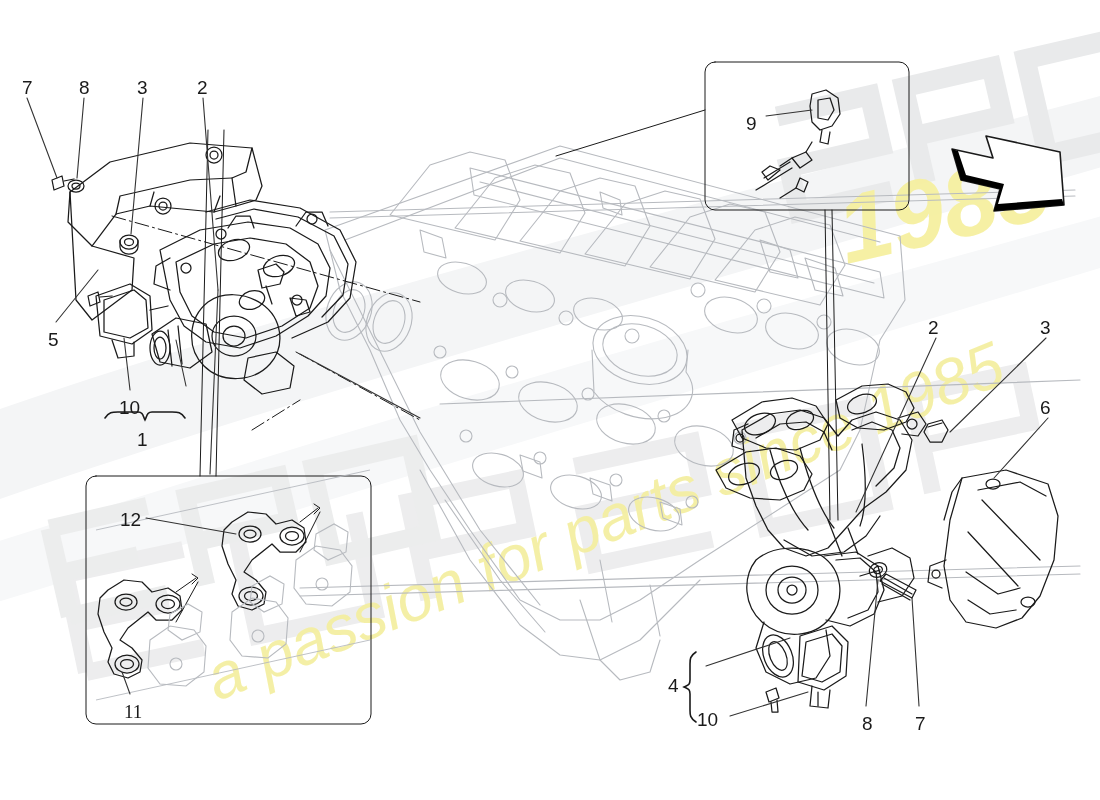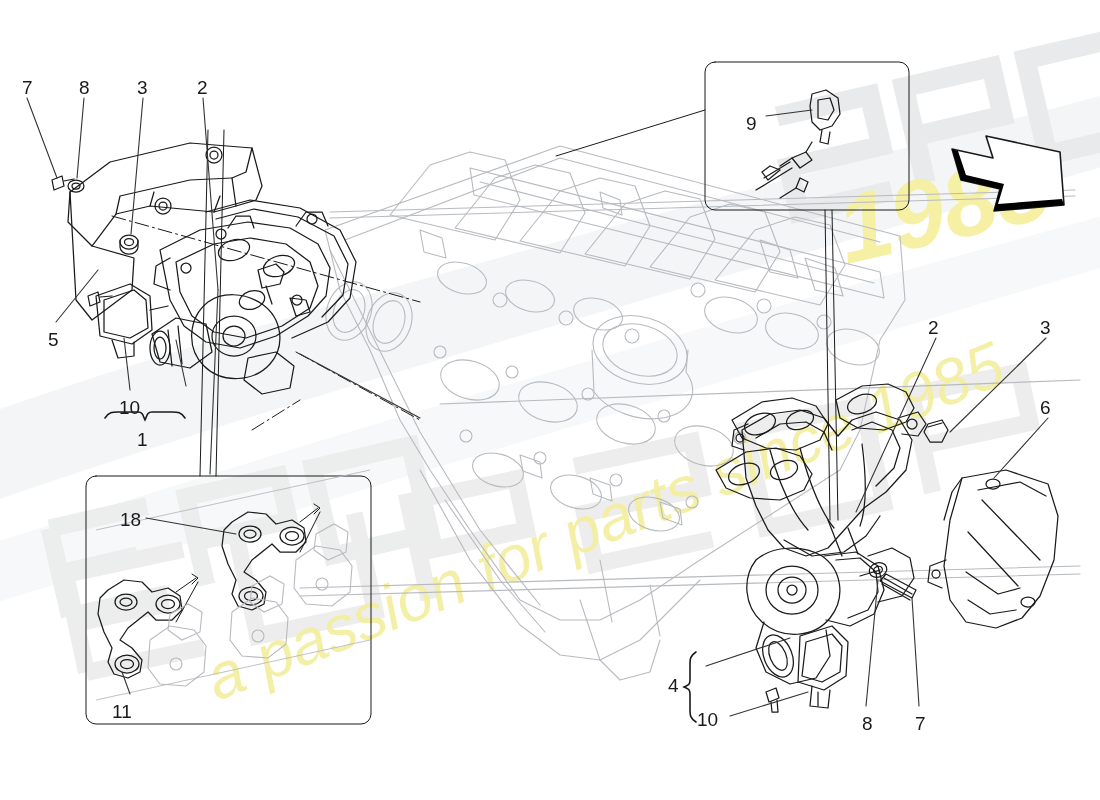--- a/index.html
+++ b/index.html
@@ -454,22 +454,22 @@
   <div>
     <span class="callout" style="left:22px;  top:78px;">7</span>
     <span class="callout" style="left:79px;  top:78px;">8</span>
     <span class="callout" style="left:137px; top:78px;">3</span>
     <span class="callout" style="left:197px; top:78px;">2</span>
 
     <span class="callout" style="left:48px;  top:330px;">5</span>
     <span class="callout" style="left:119px; top:398px;">10</span>
     <span class="callout" style="left:137px; top:430px;">1</span>
 
-    <span class="callout" style="left:120px; top:510px;">18</span>
-    <span class="callout" style="left:112px; top:702px;">11</span>
+    <span class="callout" style="left:120px; top:510px;">12</span>
+    <span class="callout" style="left:124px; top:702px;font-family:Liberation Serif, serif;">11</span>
 
     <span class="callout" style="left:746px; top:114px;">9</span>
 
     <span class="callout" style="left:928px;  top:318px;">2</span>
     <span class="callout" style="left:1040px; top:318px;">3</span>
     <span class="callout" style="left:1040px; top:398px;">6</span>
 
     <span class="callout" style="left:668px; top:676px;">4</span>
     <span class="callout" style="left:697px; top:710px;">10</span>
     <span class="callout" style="left:862px; top:714px;">8</span>

